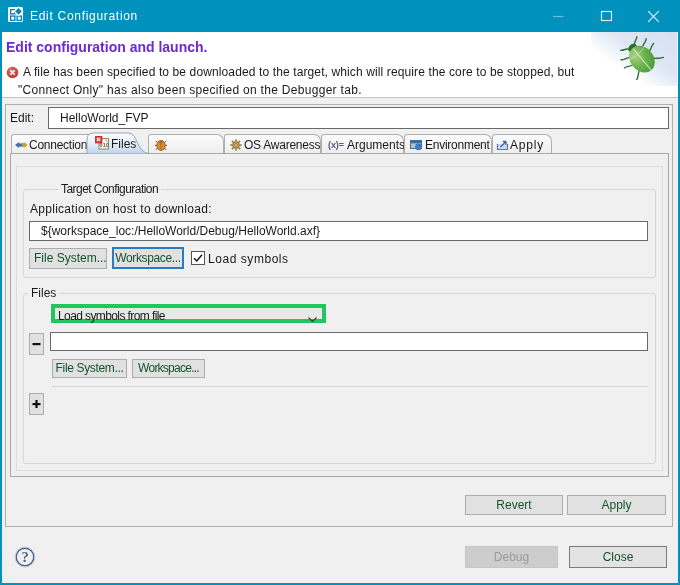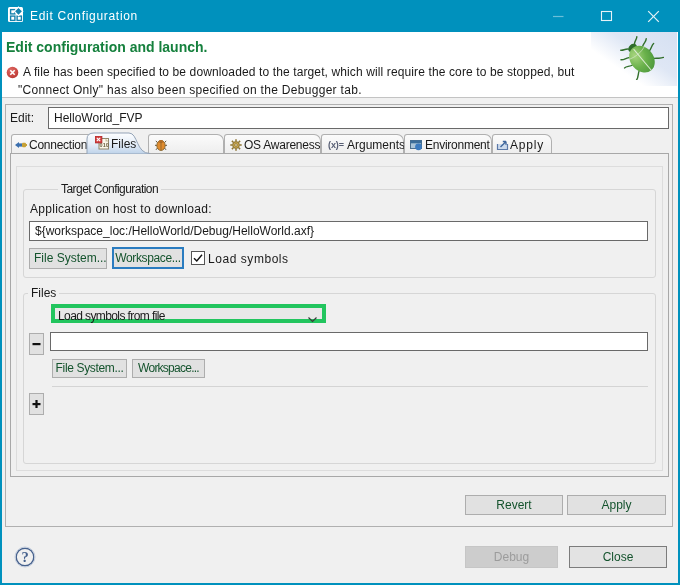--- a/index.html
+++ b/index.html
@@ -13,30 +13,30 @@
 
 
 #title { position:absolute; left:0; top:0; width:680px; height:32px; background:#0091bd; }
 #title .txt { position:absolute; left:30px; top:9px; color:#fff; font-size:12px; letter-spacing:0.7px; }
 #ticon { position:absolute; left:8px; top:7px; width:16px; height:16px; background:#fff; border-radius:2px; }
 
 
 #hdr { position:absolute; left:2px; top:32px; width:676px; height:65px; background:#fff; }
 #wash { position:absolute; right:1px; top:0px; width:86px; height:54px;
   background:linear-gradient(215deg, #d5e0f2 0%, #dfe7f5 40%, rgba(255,255,255,0) 68%); }
-#hdr .t1 { position:absolute; left:4px; top:7px; font-size:14px; font-weight:bold; color:#15803d; }
+#hdr .t1 { position:absolute; left:4px; top:7px; font-size:14px; font-weight:bold; color:#6d28d9; }
 #hdr .m1 { position:absolute; left:21px; top:33px; letter-spacing:0.12px; }
 #hdr .m2 { position:absolute; left:16px; top:51px; letter-spacing:0.3px; }
 #hsep { position:absolute; left:2px; top:97px; width:676px; height:1px; background:#c3c3c3; }
 
 
 #panel { position:absolute; left:5px; top:104px; width:668px; height:423px; border:1px solid #b0b0b0; }
 
 .lbl { position:absolute; white-space:nowrap; }
-.field { position:absolute; background:#fff; border:1px solid #696969; line-height:17px; padding-left:5px; white-space:nowrap; overflow:hidden; }
+.field { position:absolute; background:#fff; border:1px solid #696969; line-height:17px; padding-left:11px; white-space:nowrap; overflow:hidden; }
 .btn { position:absolute; background:#e1e1e1; border:1px solid #adadad; text-align:center; color:#14532d; white-space:nowrap; }
 
 
 #nameLbl { left:10px; top:111px; }
 #nameField { left:48px; top:107px; width:621px; height:22px; line-height:20px; }
 
 
 .tab { position:absolute; top:134px; height:19px; background:linear-gradient(#fbfbfb,#eeeeee);
   border:1px solid #b0b0b0; border-bottom:none; border-radius:3px 7px 0 0; }
 .tab span { position:absolute; top:3px; white-space:nowrap; }

